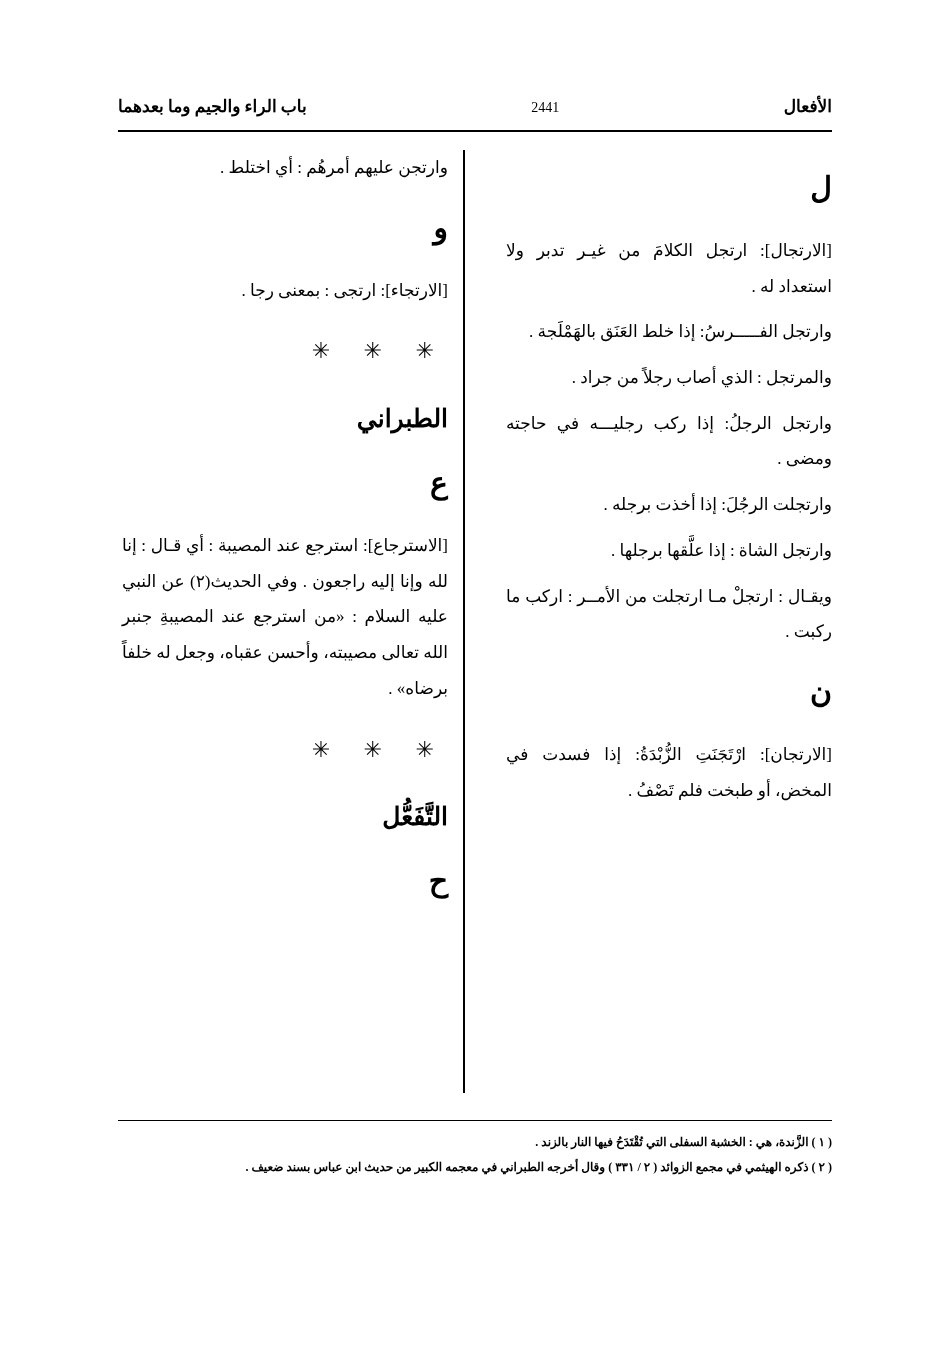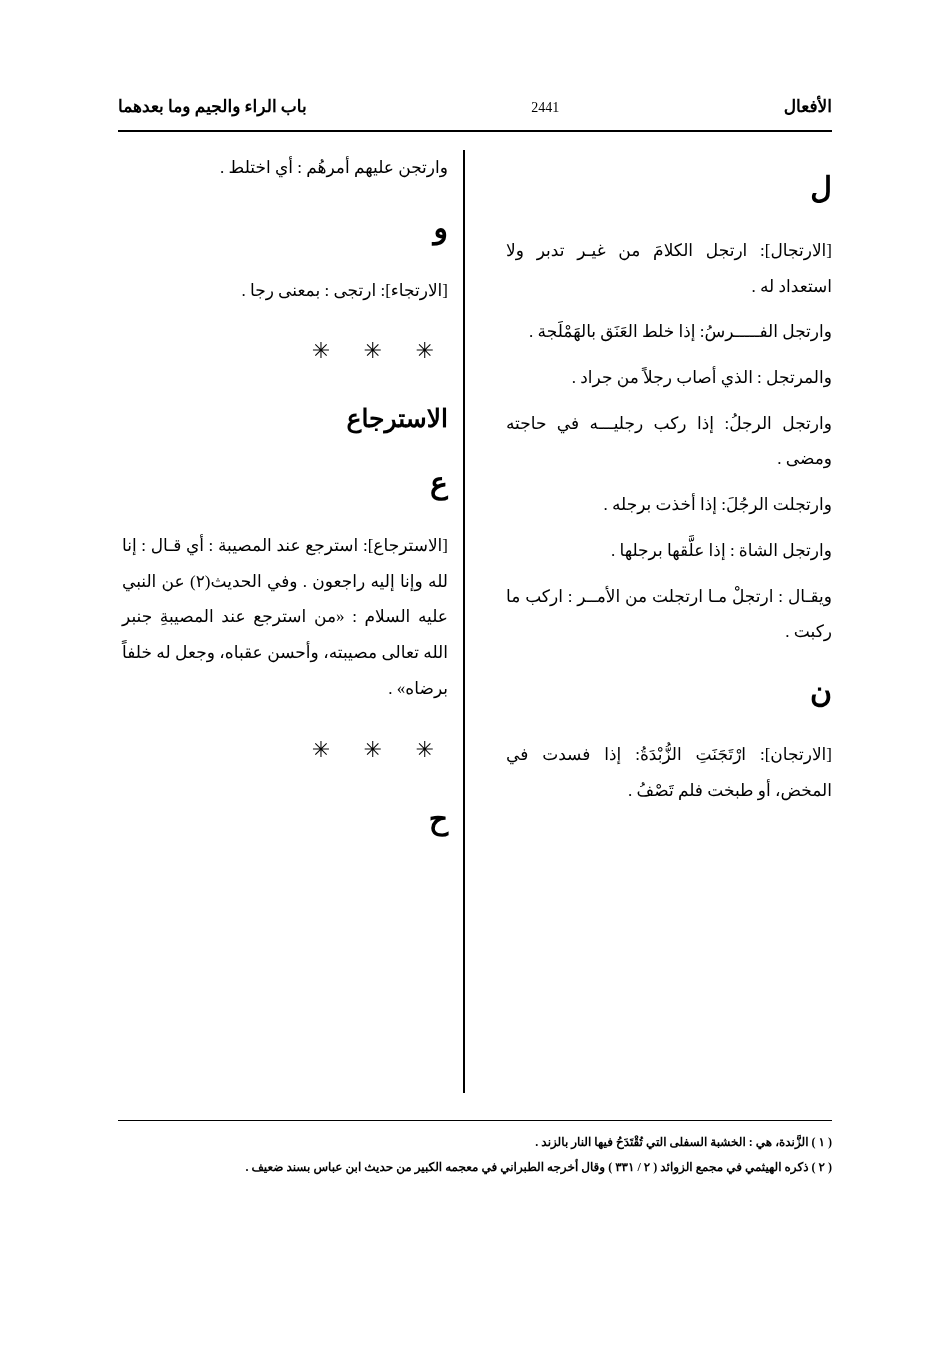--- a/index.html
+++ b/index.html
@@ -189,30 +189,31 @@
       </div>
 
       <div class="letter">و</div>
 
       <div class="entry">
         <p>[الارتجاء]: ارتجى : بمعنى رجا .</p>
       </div>
 
       <div class="stars">✳   ✳   ✳</div>
 
-      <div class="section-title">الاسترجاع</div>
+      <div class="section-title">الطبراني</div>
 
       <div class="letter">ع</div>
 
       <div class="entry">
         <p>[الاسترجاع]: استرجع عند المصيبة : أي قـال : إنا لله وإنا إليه راجعون . وفي الحديث(٢) عن النبي عليه السلام : «من استرجع عند المصيبةِ جنبر الله تعالى مصيبته، وأحسن عقباه، وجعل له خلفاً برضاه» .</p>
       </div>
 
       <div class="stars">✳   ✳   ✳</div>
 
+      <div class="section-title">التَّفَعُّل</div>
 
       <div class="letter">ح</div>
 
     </div>
   </div>
 
   <div class="footnotes">
     <div class="footnote-rule"></div>
     <p>( ١ ) الزَّندة، هي : الخشبة السفلى التي تُقْتَدَحُ فيها النار بالزند .</p>
     <p>( ٢ ) ذكره الهيثمي في مجمع الزوائد ( ٢ / ٣٣١ ) وقال أخرجه الطبراني في معجمه الكبير من حديث ابن عباس بسند ضعيف .</p>

